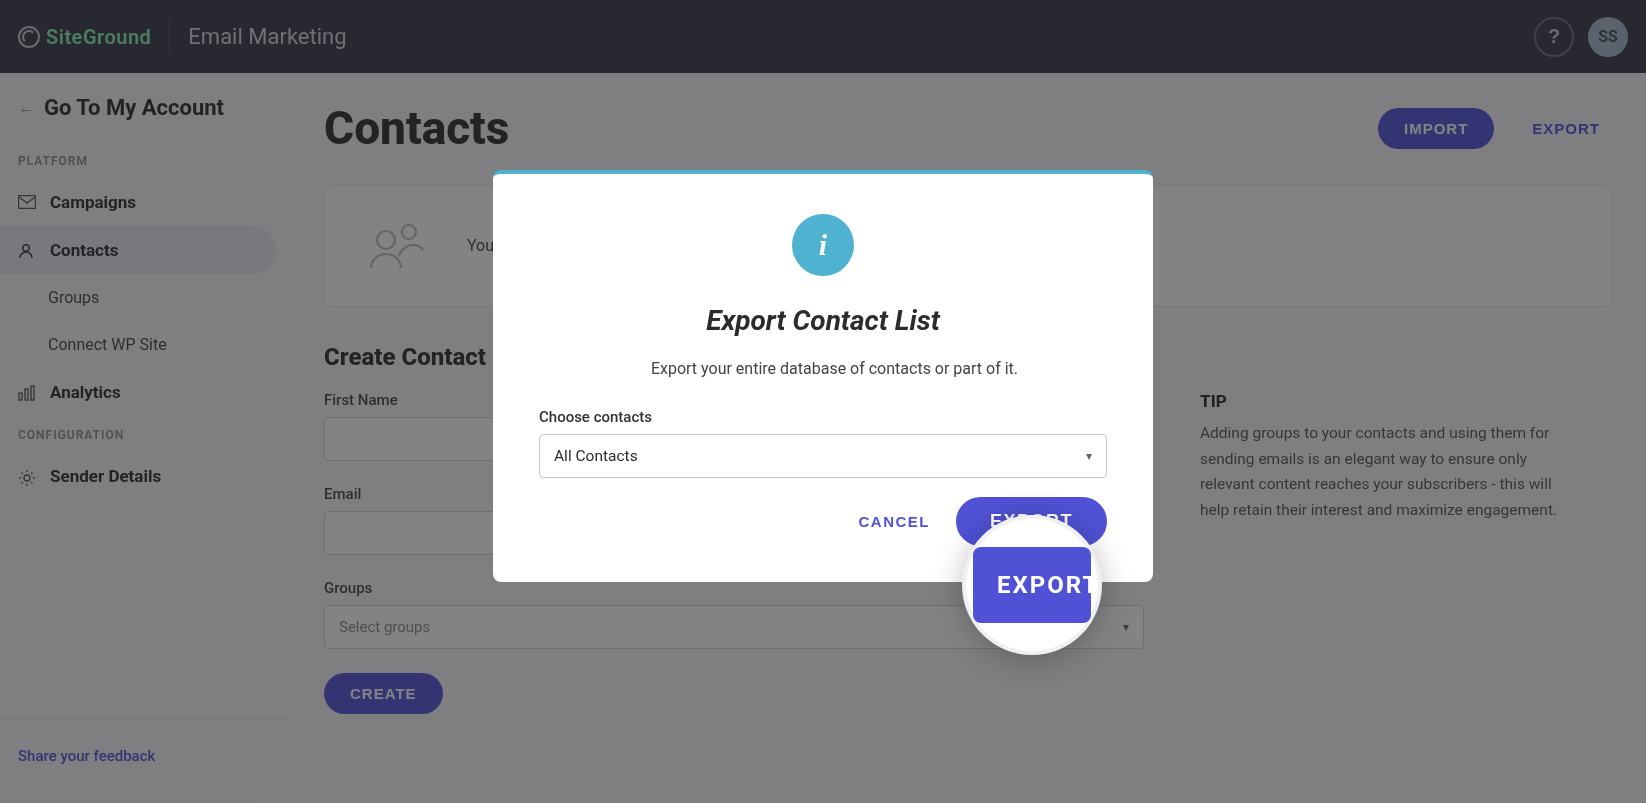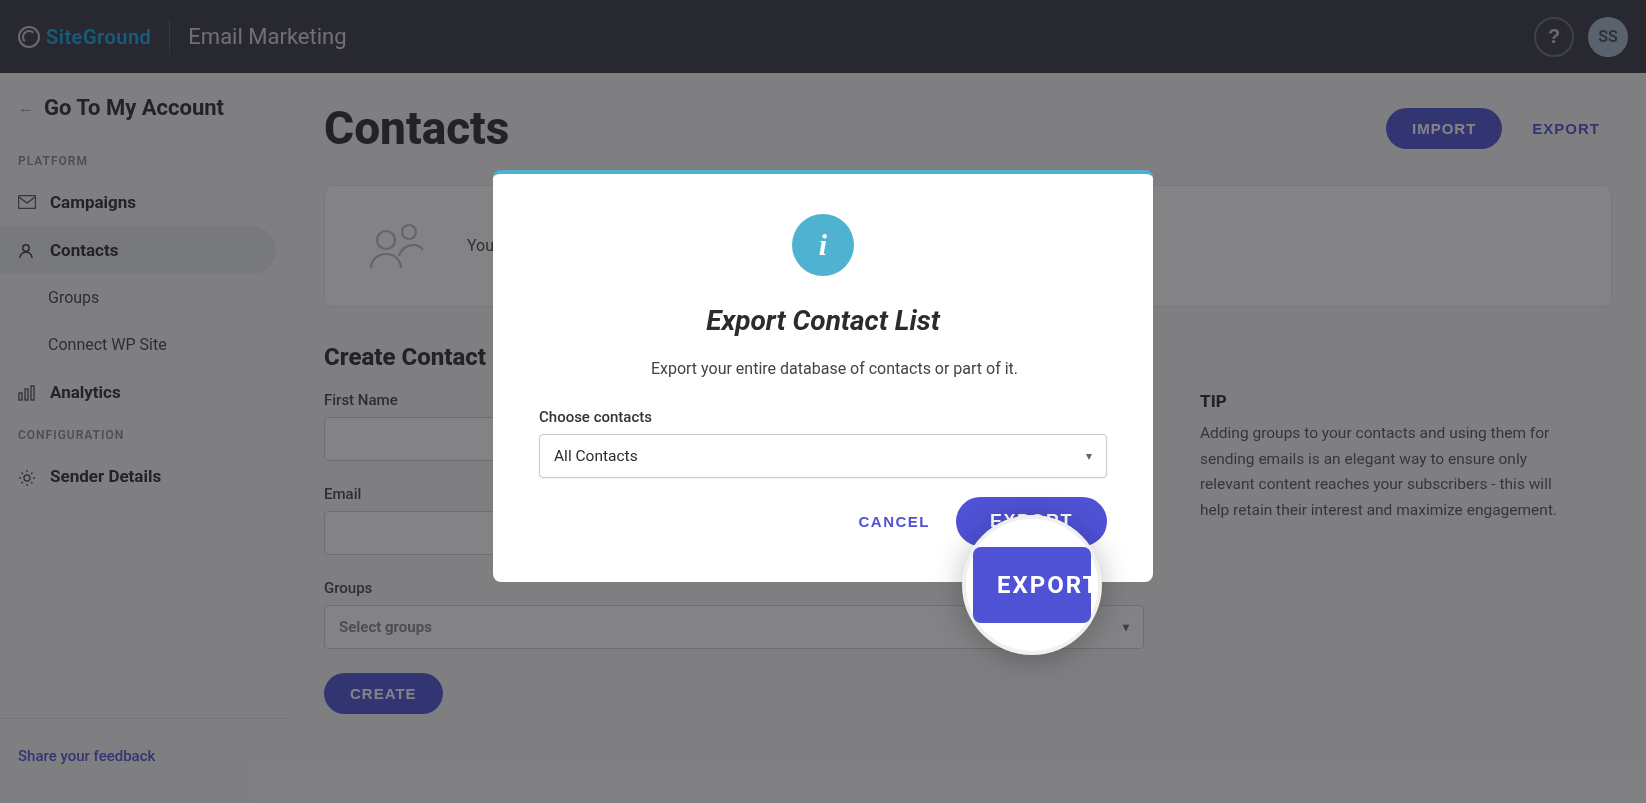--- a/index.html
+++ b/index.html
@@ -1,21 +1,21 @@
 <!DOCTYPE html>
 <html><head>
 <meta charset="utf-8">
 <style>
 * { box-sizing: border-box; margin: 0; padding: 0; }
 body { font-family: -apple-system, BlinkMacSystemFont, "Segoe UI", Roboto, Helvetica, Arial, sans-serif; background: #f7f7f7; width: 1646px; height: 803px; overflow: hidden; position: relative; }
 
 
 .top-header { height: 73px; background: #363942; display: flex; align-items: center; padding: 0 18px; justify-content: space-between; }
 .header-left { display: flex; align-items: center; gap: 18px; }
-.logo { display: flex; align-items: center; gap: 6px; color: #0ea5e9; font-size: 20px; font-weight: 600; letter-spacing: 0.5px;}
+.logo { display: flex; align-items: center; gap: 6px; color: #86efac; font-size: 20px; font-weight: 600; letter-spacing: 0.5px;}
 .logo-icon { width: 22px; height: 22px; border: 2px solid #c5c6c9; border-radius: 50%; display:flex; align-items:center; justify-content:center;}
 .logo-icon::before { content:""; width:10px;height:10px;border:2px solid #c5c6c9;border-radius:50%; border-right-color:transparent; border-bottom-color:transparent;}
 .header-divider { width:1px; height:36px; background:#56585f; }
 .product-name { color:#d4d5d8; font-size:22px; font-weight:400;}
 .header-right { display:flex; align-items:center; gap:14px; }
 .help-btn { width:40px; height:40px; border:2px solid #6b6d73; border-radius:50%; display:flex; align-items:center; justify-content:center; color:#c5c6c9; font-size:20px; font-weight:600; background:transparent; cursor:pointer;}
 .avatar { width:40px; height:40px; background:#a5b7c7; border-radius:50%; display:flex; align-items:center; justify-content:center; color:#3f4a55; font-size:16px; font-weight:600; cursor:pointer;}
 
 
 .app-body { display:flex; height: calc(100% - 73px); }
@@ -29,34 +29,34 @@
 .nav-sub { padding: 14px 18px 14px 48px; font-size:16px; color:#444; cursor:pointer; font-weight:400;}
 .nav-icon { width:18px; height:14px; display:inline-block; }
 .sidebar-spacer { flex:1; }
 .sidebar-divider { height:1px; background:#e2e2e2; margin: 12px 0;}
 .feedback-link { padding: 16px 18px; color:#4f52d4; font-size:15px; cursor:pointer; font-weight:500;}
 
 
 .main { flex:1; padding: 28px 34px; overflow:auto; }
 .page-head { display:flex; justify-content:space-between; align-items:center; margin-bottom: 30px;}
 .page-title { font-size:46px; font-weight:800; color:#2c2c2c;}
-.head-actions { display:flex; gap:18px; align-items:center; }
+.head-actions { display:flex; gap:26px; align-items:center; }
 .btn-primary { background:#4f52d4; color:#fff; font-weight:700; font-size:15px; letter-spacing:1px; padding: 12px 26px; border:none; border-radius:22px; cursor:pointer;}
 .btn-text { color:#4f52d4; font-weight:700; font-size:15px; letter-spacing:1px; background:transparent; border:none; cursor:pointer; padding:12px 12px;}
 .info-card { background:#fff; border:1px solid #e6e6e6; border-radius:8px; padding: 30px 36px; display:flex; gap:36px; align-items:center; margin-bottom:36px;}
 .people-icon { width:70px; height:60px; display:flex; align-items:center; justify-content:center; color:#b6b6b6;}
 .info-text { font-size:16px; color:#444; line-height:1.6;}
 .section-title { font-size:24px; font-weight:800; color:#2c2c2c; margin-bottom:20px;}
 .form-panel { display:flex; gap:56px; }
 .form-col { flex:1; max-width:820px; }
 .tip-col { width:380px; }
 .form-row { display:flex; gap:24px; margin-bottom:24px;}
 .field { flex:1; display:flex; flex-direction:column; gap:8px;}
 .field label { font-size:15px; color:#444; font-weight:500;}
-.text-input, .select-box { height:44px; border:1px solid #d2d2d2; border-radius:4px; padding: 0 14px; font-size:15px; background:#fff;font-weight:bold;}
+.text-input, .select-box { height:44px; border:1px solid #d2d2d2; border-radius:4px; padding: 0 14px; font-size:15px; background:#fff;}
 .select-box { display:flex; align-items:center; justify-content:space-between; color:#8a8a8a; cursor:pointer;}
 .tip-title { font-size:17px; font-weight:800; color:#2c2c2c; margin-bottom:10px;}
 .tip-text { font-size:15.5px; color:#555; line-height:1.65;}
 
 
 .overlay { position:absolute; inset:0; background:rgba(30,30,35,0.55); display:flex; align-items:flex-start; justify-content:center; padding-top:170px;}
 .modal { width:660px; background:#fff; border-radius:8px; border-top:4px solid #4fb2d1; padding: 40px 46px 36px 46px; position:relative; display:flex; flex-direction:column; align-items:center;}
 .modal-icon { width:62px; height:62px; background:#4fb2d1; border-radius:50%; display:flex; align-items:center; justify-content:center; color:#fff; font-size:30px; font-weight:700; margin-bottom:28px;}
 .modal-icon-inner { font-family: Georgia, serif; font-style: italic;}
 .modal-title { font-size:28px; font-weight:700; color:#2c2c2c; margin-bottom:22px; text-align:center;font-style:italic;}

